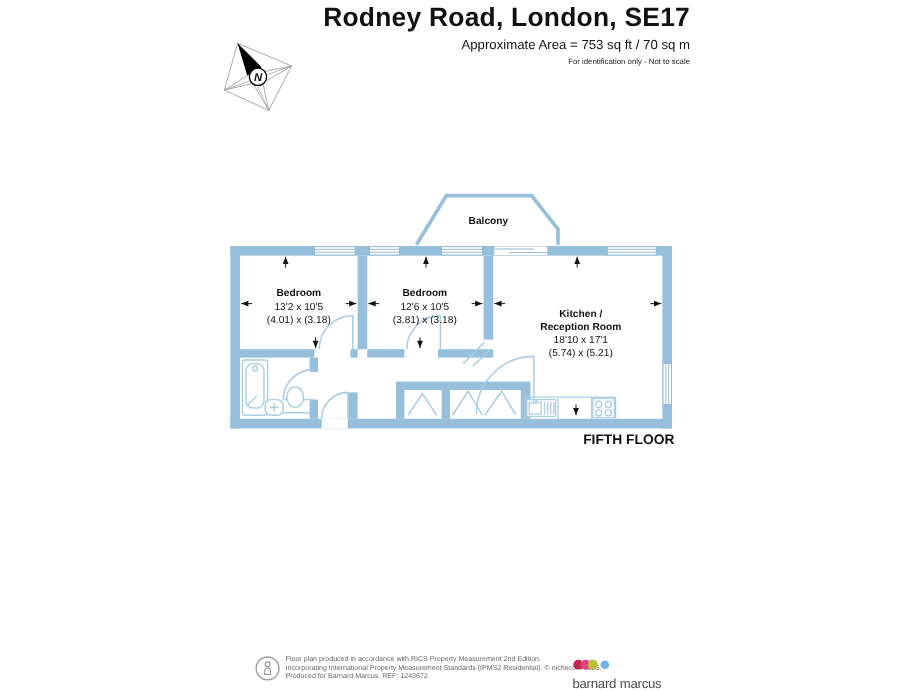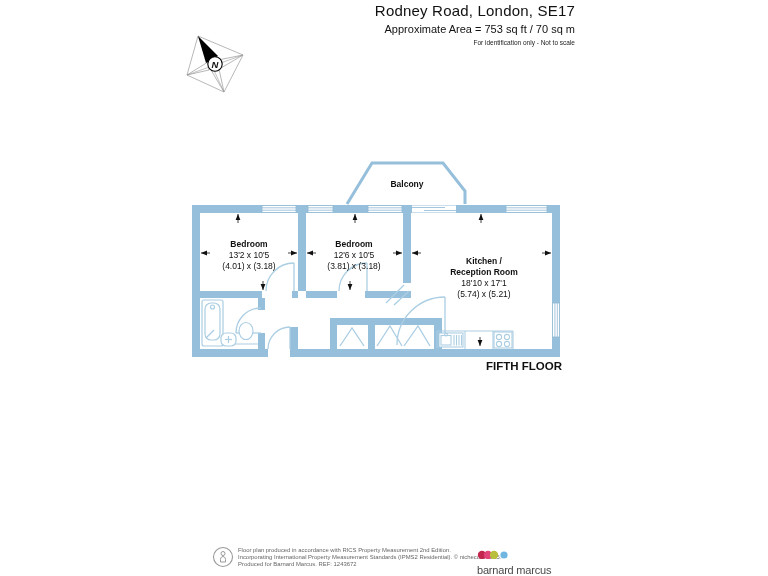--- a/index.html
+++ b/index.html
@@ -1,19 +1,19 @@
 <!DOCTYPE html>
 <html><head>
 <meta charset="utf-8">
 <style>
   html,body{margin:0;padding:0;background:#fff;}
   .page{position:relative;width:768px;height:576px;background:#ffffff;overflow:hidden;
         font-family:"Liberation Sans",sans-serif;color:#111;}
   .header{position:absolute;top:2px;right:193px;text-align:right;}
-  .header .title{font-size:15px;font-weight:normal;letter-spacing:0.2px;}
+  .header .title{font-size:22px;font-weight:bold;letter-spacing:0.2px;}
   .header .area{font-size:11px;margin-top:4px;text-align:right;}
   .header .disclaimer{font-size:6.5px;margin-top:4px;color:#222;}
   svg{position:absolute;left:0;top:0;}
   svg text{font-family:"Liberation Sans",sans-serif;fill:#111;}
   .room-name{font-size:8.5px;font-weight:bold;text-anchor:middle;}
   .room-dim{font-size:8.5px;text-anchor:middle;}
   .balcony-label{font-size:8.5px;font-weight:bold;text-anchor:middle;}
   .floor-label{font-size:11.5px;font-weight:bold;text-anchor:end;}
   .compass-n{font-size:9.5px;font-weight:bold;font-style:italic;text-anchor:middle;}
   .footer{position:absolute;left:0;bottom:3px;width:768px;height:28px;}

